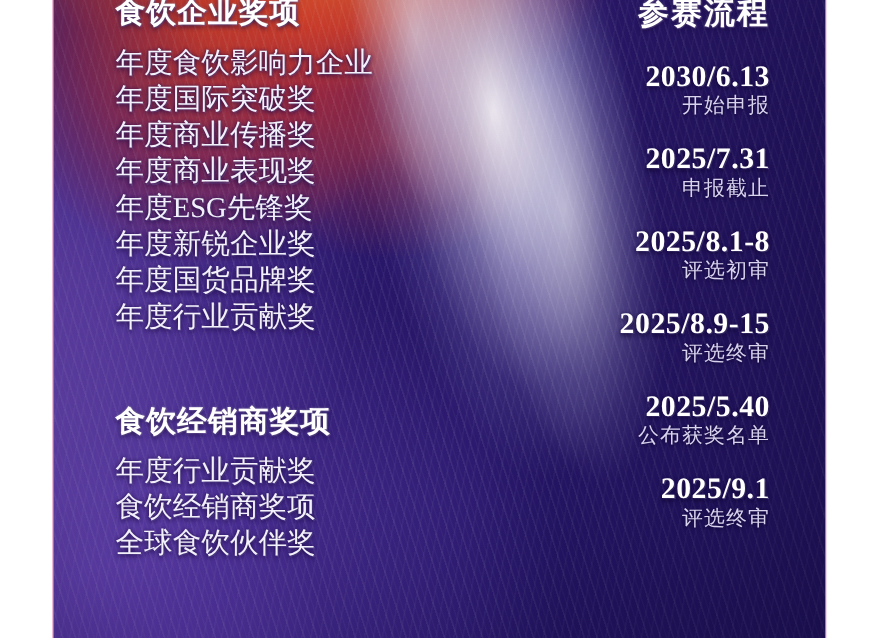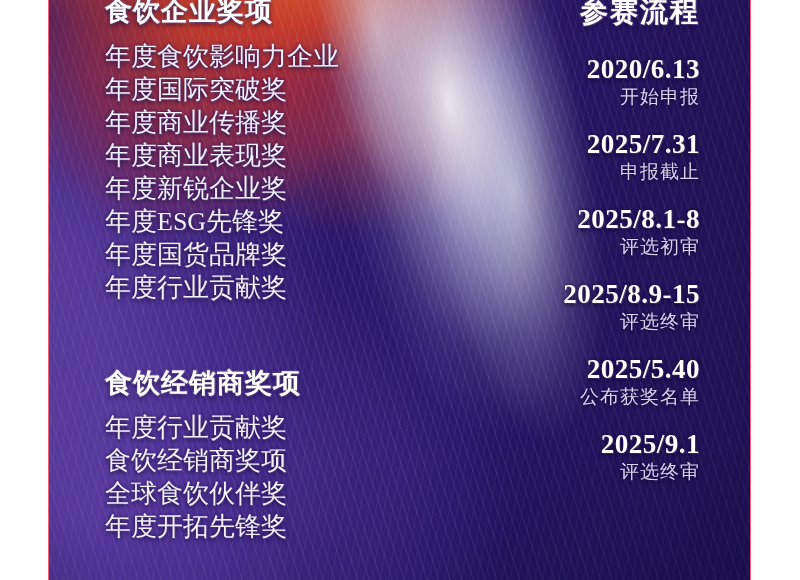--- a/index.html
+++ b/index.html
@@ -244,46 +244,45 @@
 
     <div class="col-left">
 
       <div class="section-title first">食饮企业奖项</div>
 
       <div class="list-awards-enterprise">
         <div class="award-item">年度食饮影响力企业</div>
         <div class="award-item">年度国际突破奖</div>
         <div class="award-item">年度商业传播奖</div>
         <div class="award-item">年度商业表现奖</div>
+        <div class="award-item">年度ESG先锋奖</div>
         <div class="award-item">年度新锐企业奖</div>
-        <div class="award-item">年度ESG先锋奖</div>
         <div class="award-item">年度国货品牌奖</div>
         <div class="award-item">年度行业贡献奖</div>
       </div>
 
       <div class="gap-sections"></div>
 
       <div class="section-title">食饮经销商奖项</div>
 
       <div class="list-awards-dealer">
         <div class="award-item">年度行业贡献奖</div>
         <div class="award-item">食饮经销商奖项</div>
         <div class="award-item">全球食饮伙伴奖</div>
-        <div class="award-item">年度开拓先锋奖</div>
       </div>
     </div>
 
     <div class="col-right">
 
       <div class="section-title">参赛流程</div>
 
       <div class="timeline">
 
         <div class="tl-entry">
-          <div class="tl-date">2020/6.13</div>
+          <div class="tl-date">2030/6.13</div>
           <div class="tl-label">开始申报</div>
         </div>
 
         <div class="tl-entry">
           <div class="tl-date">2025/7.31</div>
           <div class="tl-label">申报截止</div>
         </div>
 
         <div class="tl-entry">
           <div class="tl-date">2025/8.1-8</div>

